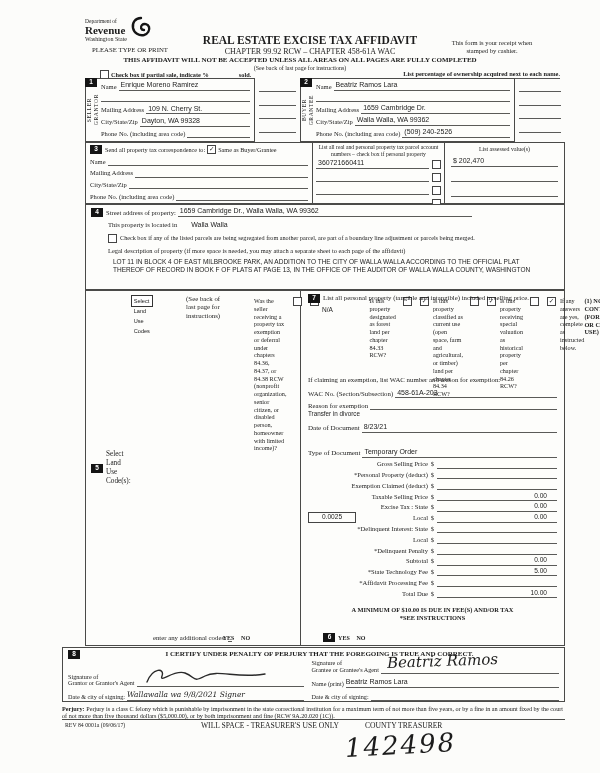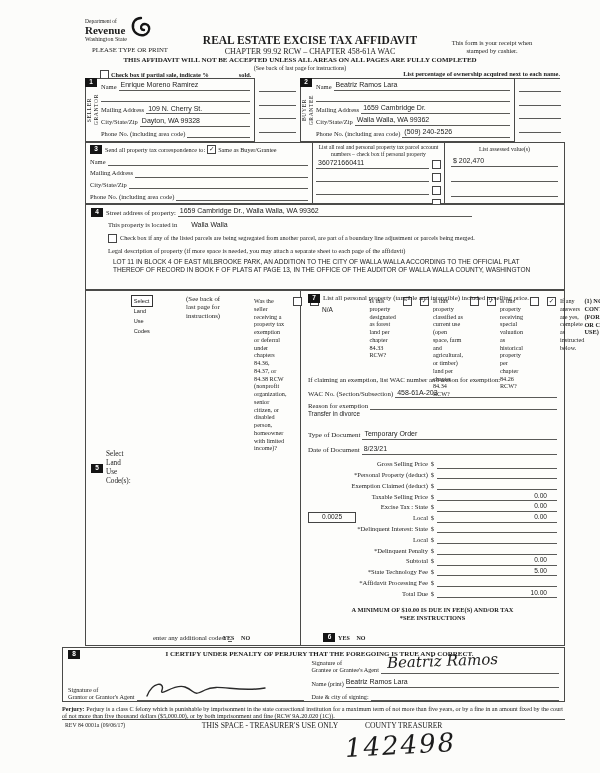--- a/index.html
+++ b/index.html
@@ -324,27 +324,27 @@
       <div class="r" style="margin-top:4px;">
         <span class="fl" style="font-size:6.8px;">WAC No. (Section/Subsection)</span>
         <span class="fline val">458-61A-203</span>
       </div>
       <div class="r" style="margin-top:3px;">
         <span class="fl" style="font-size:6.8px;">Reason for exemption</span>
         <span class="fline"></span>
       </div>
       <div class="sans" style="font-size:6.3px;">Transfer in divorce</div>
 
+      <div class="r" style="margin-top:5px;margin-bottom:3px;">
+        <span class="fl" style="font-size:7px;">Date of Document</span>
+        <span class="fline val">8/23/21</span>
+      </div>
       <div class="r" style="margin-top:12px;">
         <span class="fl" style="font-size:7px;">Type of Document</span>
         <span class="fline val">Temporary Order</span>
-      </div>
-      <div class="r" style="margin-top:5px;margin-bottom:3px;">
-        <span class="fl" style="font-size:7px;">Date of Document</span>
-        <span class="fline val">8/23/21</span>
       </div>
 
       <div class="fee">
           <span class="feelab">Gross Selling Price</span>
           <span class="ds">$</span>
           <span class="feeline"></span>
         </div>
       <div class="fee">
           <span class="feelab">*Personal Property (deduct)</span>
           <span class="ds">$</span>
@@ -426,20 +426,24 @@
           <span class="fl" style="font-size:6.2px;line-height:1.1;">
             <span style="display:block;">Signature of</span>
             <span style="display:block;">Grantor or Grantor's Agent</span>
           </span>
           <span class="sigline">
             <svg class="abs" style="left:4px;top:-14px;" width="130" height="24" viewBox="0 0 130 24">
               <path d="M6 19 C12 4 24 5 21 13 C18 21 33 6 44 10 C55 14 51 20 64 13 C77 6 96 16 124 11" fill="none" stroke="#2a2a2a" stroke-width="1.4" stroke-linecap="round"></path>
             </svg>
           </span>
         </div>
+        <div class="r" style="margin-top:3px;">
+          <span class="fl" style="font-size:6.2px;">Date &amp; city of signing:</span>
+          <span class="sigline script" style="font-size:7.5px;white-space:nowrap;">Wallawalla wa  9/8/2021 Signer</span>
+        </div>
       </div>
 
       <div style="flex:1.05;">
         <div class="r">
           <span class="fl" style="font-size:6.2px;line-height:1.1;">
             <span style="display:block;">Signature of</span>
             <span style="display:block;">Grantee or Grantee's Agent</span>
           </span>
           <span class="sigline">
             <span class="abs script" style="left:6px;top:-12px;font-size:15px;white-space:nowrap;transform:rotate(-2deg);">Beatriz Ramos</span>
@@ -458,17 +462,17 @@
   </div>
 
   <div class="abs" style="top:705px;left:62px;width:503px;font-size:6.2px;line-height:1.2;">
     <span class="b">Perjury:</span>
     <span>Perjury is a class C felony which is punishable by imprisonment in the state correctional institution for a maximum term of not more than five years, or by a fine in an amount fixed by the court of not more than five thousand dollars ($5,000.00), or by both imprisonment and fine (RCW 9A.20.020 (1C)).</span>
   </div>
 
   <div class="abs" style="top:719px;left:62px;width:503px;border-top:1px solid #4a4a48;"></div>
 
   <div class="abs" style="top:722px;left:65px;font-size:5.8px;">REV 84 0001a (09/06/17)</div>
-  <div class="abs" style="top:721px;left:175px;width:190px;text-align:center;font-size:7.6px;">THIS SPACE - TREASURER'S USE ONLY</div>
+  <div class="abs" style="top:721px;left:175px;width:190px;text-align:center;font-size:7.6px;">WILL SPACE - TREASURER'S USE ONLY</div>
   <div class="abs" style="top:721px;left:365px;font-size:7.6px;">COUNTY TREASURER</div>
   <div class="abs script" style="top:729px;left:345px;font-size:26px;transform:rotate(-3deg);letter-spacing:2px;">142498</div>
 
 </div>
 
 </body></html>

